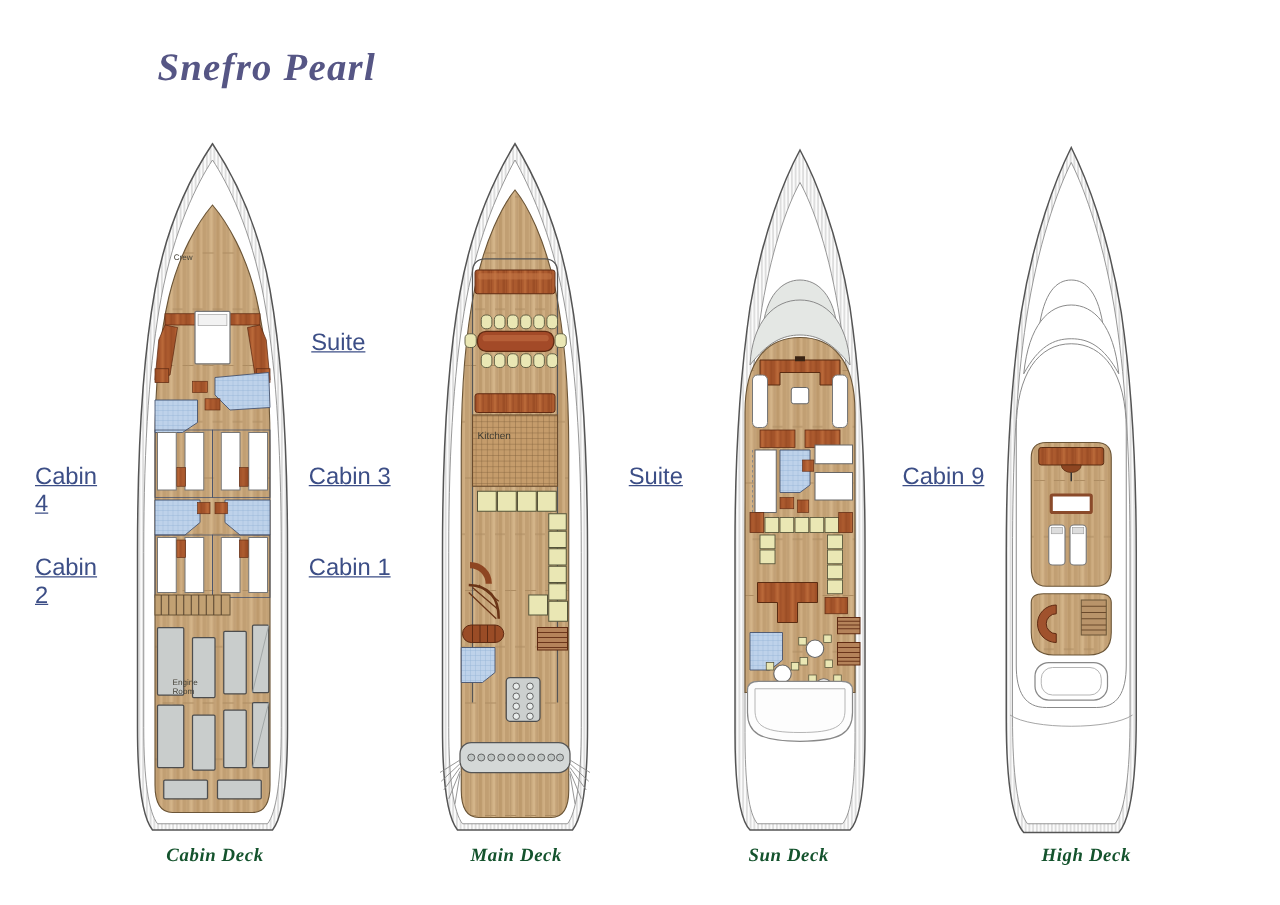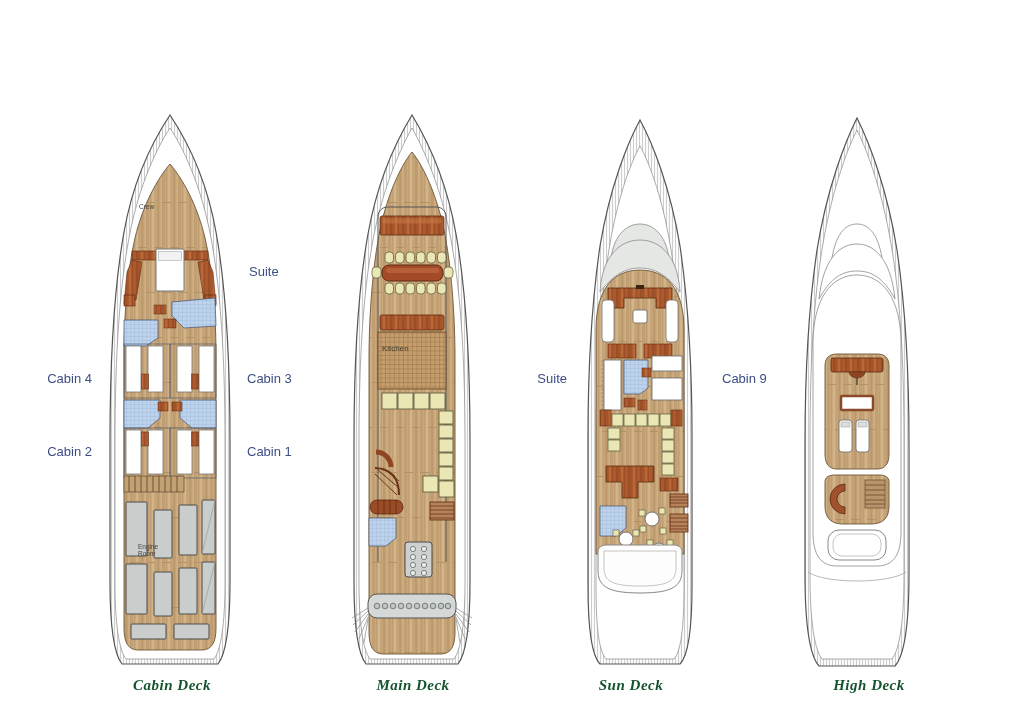--- a/index.html
+++ b/index.html
@@ -1,22 +1,22 @@
 <!DOCTYPE html>
 <html><head>
 <meta charset="utf-8">
 <style>
   html,body{margin:0;padding:0;}
   body{width:1024px;height:724px;position:relative;background:#ffffff;overflow:hidden;
        font-family:"Liberation Sans",sans-serif;}
   .stage{position:absolute;inset:0;}
   .title{position:absolute;left:126px;top:36px;font-family:"Liberation Serif",serif;
          font-style:italic;font-weight:700;font-size:31px;color:#565685;letter-spacing:1px;}
-  .label{position:absolute;font-size:13px;color:#3c4e86;}
-  .label.right-align{text-align:right;}
+  .label{position:absolute;font-size:19px;color:#3c4e86;text-decoration:underline;}
+  .label.right-align{}
   .caption{position:absolute;width:140px;text-align:center;font-family:"Liberation Serif",serif;
            font-style:italic;font-weight:700;font-size:15px;color:#14532d;letter-spacing:0.5px;}
   .room{position:absolute;width:60px;text-align:left;color:#46433a;}
   .room.crew{font-size:6.5px;}
   .room.engine{font-size:6.5px;line-height:7px;}
   .room.kitchen{font-size:8px;color:#3d3a30;}
   svg.boat{position:absolute;}
 </style>
 </head>
 <body>
@@ -53,20 +53,21 @@
         <path d="M0,0 H4.5 M0,0 V4.5" stroke="#7e5c3a" stroke-width="0.6" fill="none"></path>
       </pattern>
       <pattern id="hatchV" width="3" height="12" patternUnits="userSpaceOnUse">
         <rect width="3" height="12" fill="#fbfbfb"></rect>
         <line x1="1.5" y1="0" x2="1.5" y2="12" stroke="#b9b9b9" stroke-width="0.7"></line>
       </pattern>
     </defs>
   </svg>
 
   
+  <div class="title">Snefro Pearl</div>
 
   
   <svg class="boat" style="left:98px;top:112px" width="144" height="562" viewBox="0 0 144 562">
     <g>
       <path d="M72,3 C58,24 36,64 26,120 C17,170 12,240 12,330 L12,470 C12,515 16,542 24,552 L120,552 C128,542 132,515 132,470 L132,330 C132,240 127,170 118,120 C108,64 86,24 72,3 Z" fill="url(#hatchV)" stroke="#555" stroke-width="1.2"></path>
       <path d="M72,16 C60,34 41,72 31,126 C22,174 17,240 17,330 L17,470 C17,512 21,538 28,547 L116,547 C123,538 127,512 127,470 L127,330 C127,240 122,174 113,126 C103,72 84,34 72,16 Z" fill="#ffffff" stroke="#8a8a8a" stroke-width="0.7"></path>
     </g>
     <g>
       <path d="M72,52 C60,66 45,92 37,126 C30,156 26,200 26,244 L26,516 C26,530 30,538 40,538 L104,538 C114,538 118,530 118,516 L118,244 C118,200 114,156 107,126 C99,92 84,66 72,52 Z" fill="url(#wood)" stroke="#6b5537" stroke-width="0.9"></path>
     </g>

